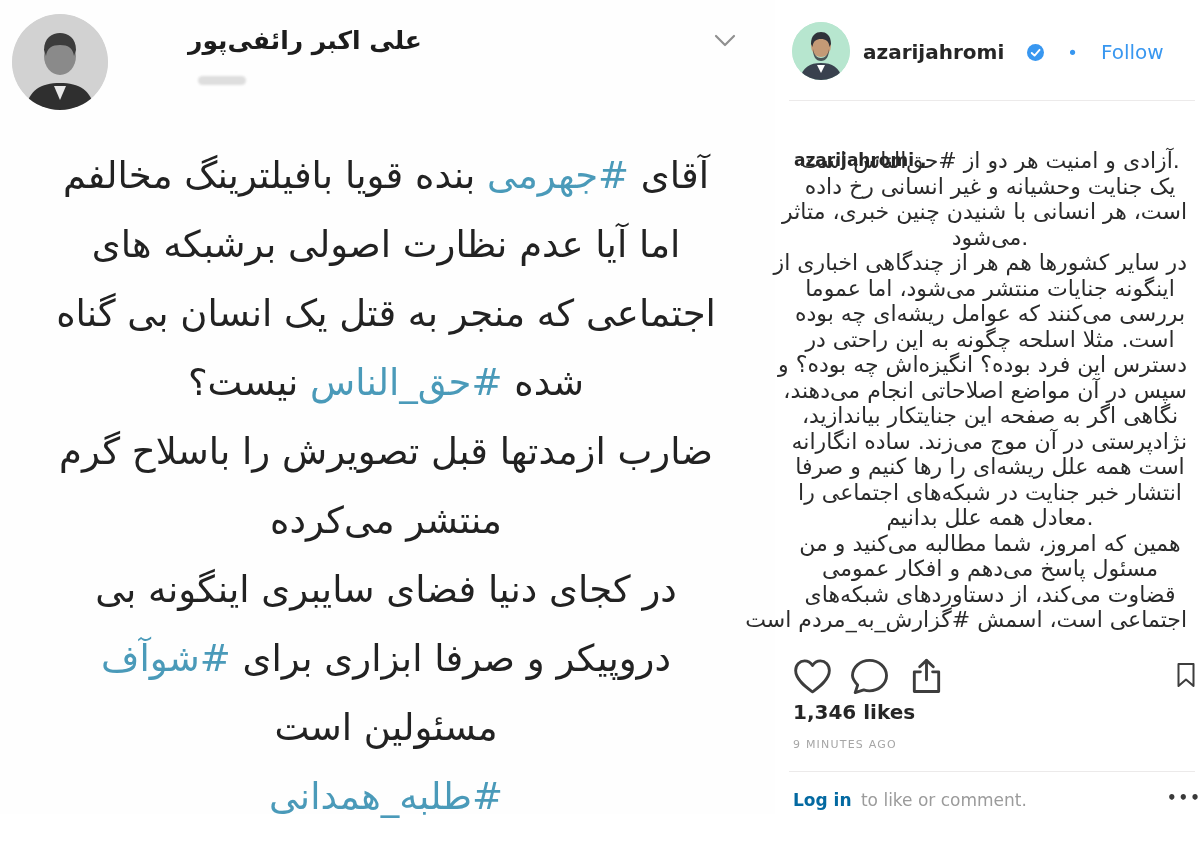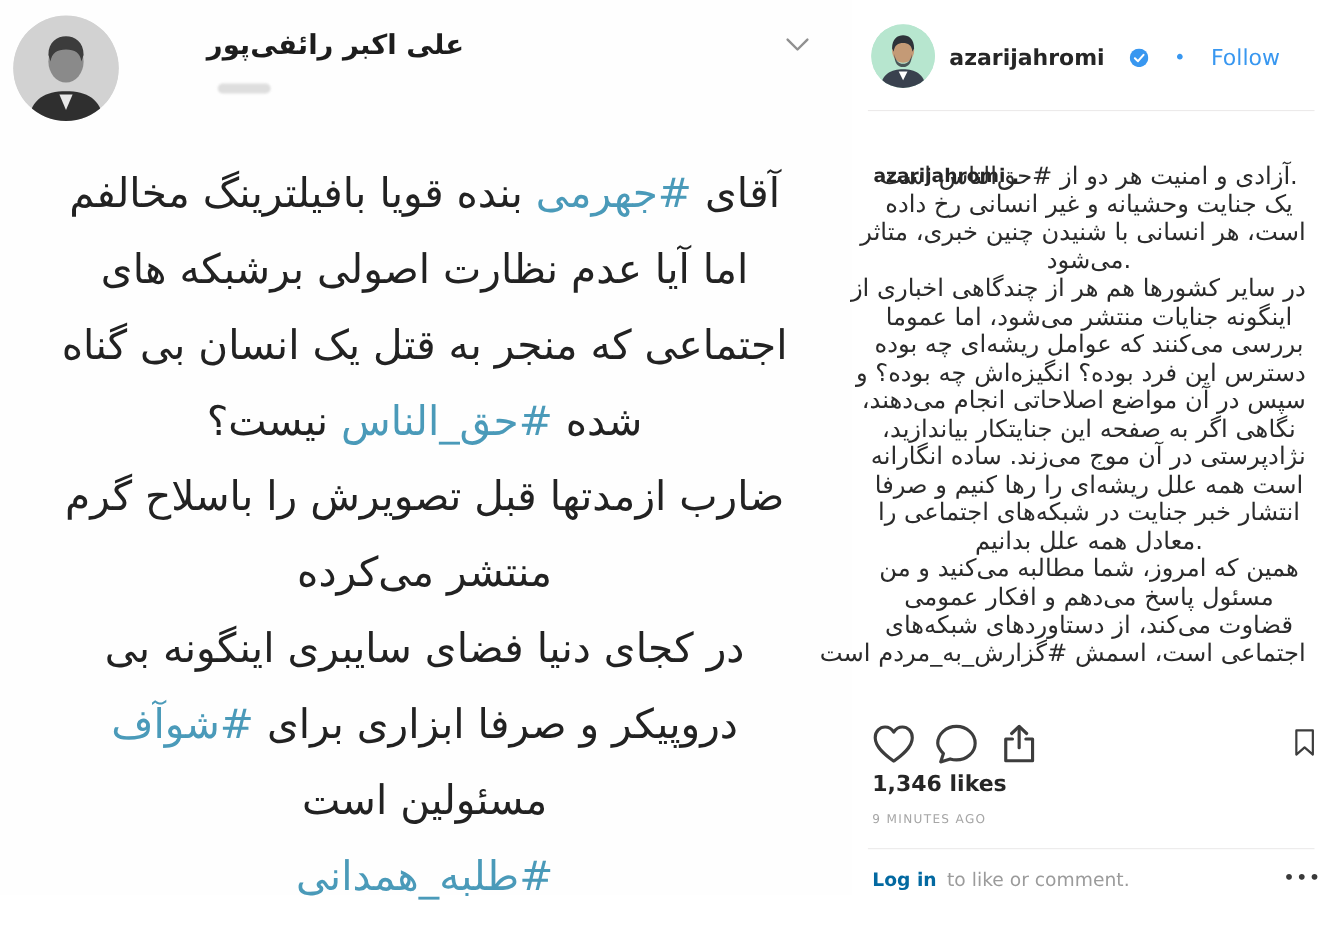--- a/index.html
+++ b/index.html
@@ -104,20 +104,21 @@
 
   <div class="cap-user">azarijahromi .</div>
   <div class="caption">
       <div class="cap-line">.آزادی و امنیت هر دو از #حق‌الناس است</div>
       <div class="cap-line">یک جنایت وحشیانه و غیر انسانی رخ داده</div>
       <div class="cap-line">است، هر انسانی با شنیدن چنین خبری، متاثر</div>
       <div class="cap-line">.می‌شود</div>
       <div class="cap-line">در سایر کشورها هم هر از چندگاهی اخباری از</div>
       <div class="cap-line">اینگونه جنایات منتشر می‌شود، اما عموما</div>
       <div class="cap-line">بررسی می‌کنند که عوامل ریشه‌ای چه بوده</div>
+      <div class="cap-line">است. مثلا اسلحه چگونه به این راحتی در</div>
       <div class="cap-line">دسترس این فرد بوده؟ انگیزه‌اش چه بوده؟ و</div>
       <div class="cap-line">سپس در آن مواضع اصلاحاتی انجام می‌دهند،</div>
       <div class="cap-line">نگاهی اگر به صفحه این جنایتکار بیاندازید،</div>
       <div class="cap-line">نژادپرستی در آن موج می‌زند. ساده انگارانه</div>
       <div class="cap-line">است همه علل ریشه‌ای را رها کنیم و صرفا</div>
       <div class="cap-line">انتشار خبر جنایت در شبکه‌های اجتماعی را</div>
       <div class="cap-line">.معادل همه علل بدانیم</div>
       <div class="cap-line">همین که امروز، شما مطالبه می‌کنید و من</div>
       <div class="cap-line">مسئول پاسخ می‌دهم و افکار عمومی</div>
       <div class="cap-line">قضاوت می‌کند، از دستاوردهای شبکه‌های</div>

